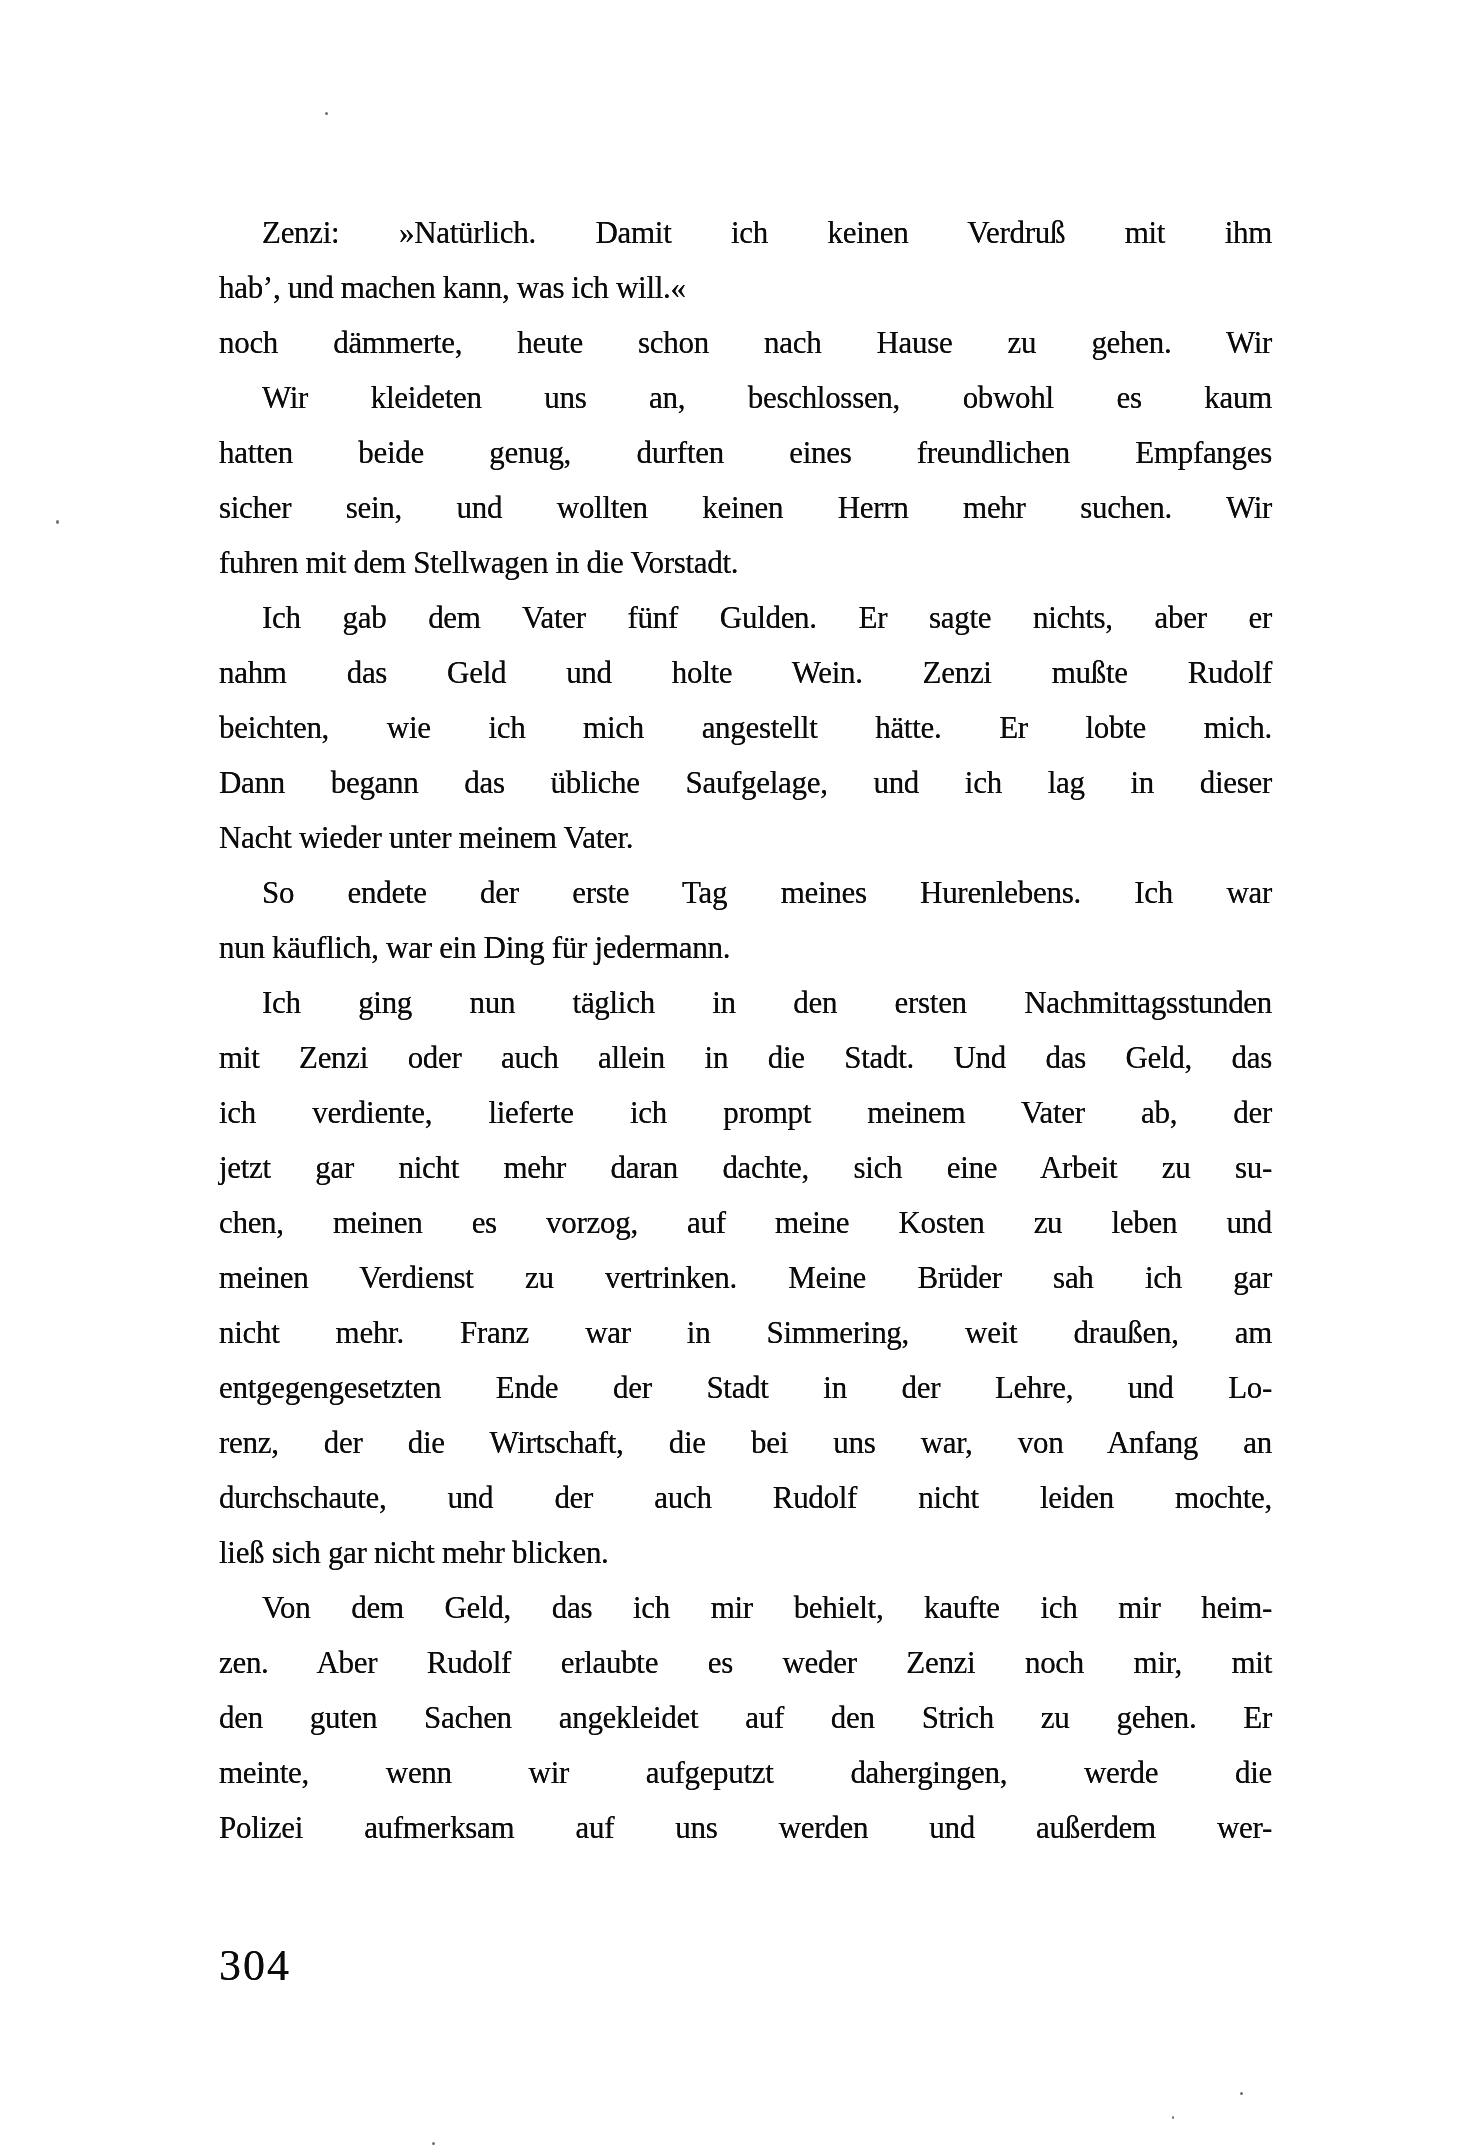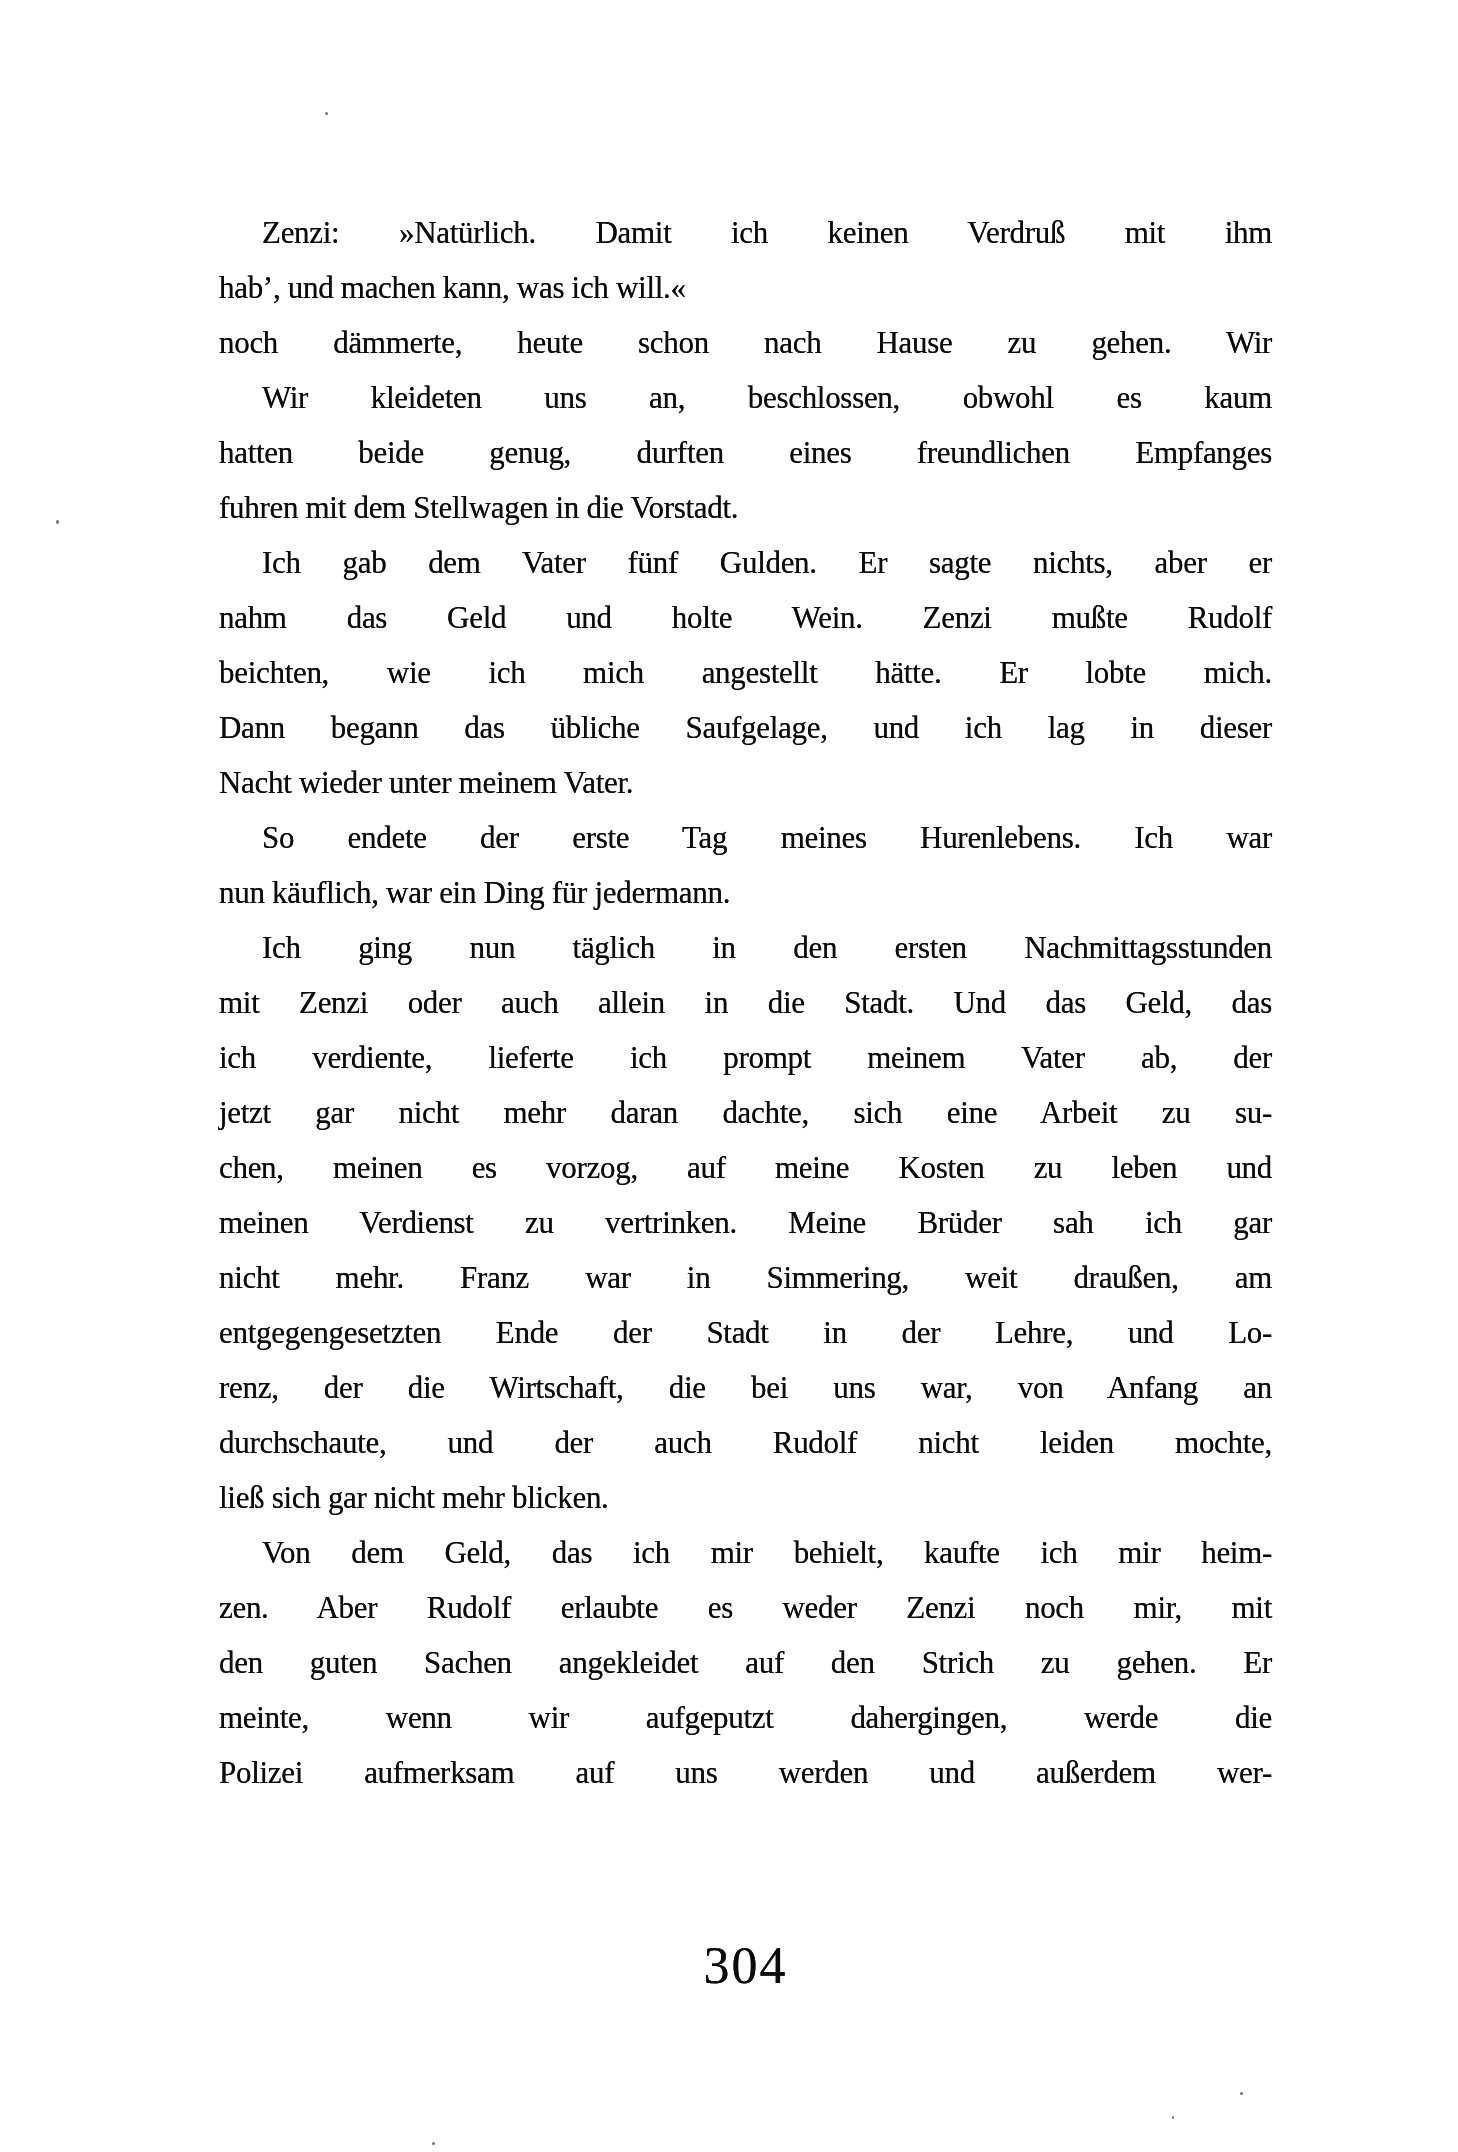--- a/index.html
+++ b/index.html
@@ -35,22 +35,22 @@
     text-align-last: left;
   }
   .line.indent {
     text-indent: 43px;
   }
   .folio {
     position: absolute;
     left: 219px;
     top: 1938px;
     width: 1053px;
-    text-align: center;
-    font-size: 52px;
+    text-align: left;
+    font-size: 44px;
     line-height: 55px;
     letter-spacing: 2px;
     text-shadow: 0 0 0.6px rgba(0,0,0,0.85);
   }
   .speck {
     position: absolute;
     background: #6f6f6f;
     border-radius: 50%;
   }
 </style>
@@ -58,20 +58,21 @@
 <body>
 
 <div class="sheet">
 
   <div class="text-block">
     <div class="line indent">Zenzi: »Natürlich. Damit ich keinen Verdruß mit ihm</div>
     <div class="line end">hab’, und machen kann, was ich will.«</div>
     <div class="line">noch dämmerte, heute schon nach Hause zu gehen. Wir</div>
     <div class="line indent">Wir kleideten uns an, beschlossen, obwohl es kaum</div>
     <div class="line">hatten beide genug, durften eines freundlichen Empfanges</div>
+    <div class="line">sicher sein, und wollten keinen Herrn mehr suchen. Wir</div>
     <div class="line end">fuhren mit dem Stellwagen in die Vorstadt.</div>
     <div class="line indent">Ich gab dem Vater fünf Gulden. Er sagte nichts, aber er</div>
     <div class="line">nahm das Geld und holte Wein. Zenzi mußte Rudolf</div>
     <div class="line">beichten, wie ich mich angestellt hätte. Er lobte mich.</div>
     <div class="line">Dann begann das übliche Saufgelage, und ich lag in dieser</div>
     <div class="line end">Nacht wieder unter meinem Vater.</div>
     <div class="line indent">So endete der erste Tag meines Hurenlebens. Ich war</div>
     <div class="line end">nun käuflich, war ein Ding für jedermann.</div>
     <div class="line indent">Ich ging nun täglich in den ersten Nachmittagsstunden</div>
     <div class="line">mit Zenzi oder auch allein in die Stadt. Und das Geld, das</div>

